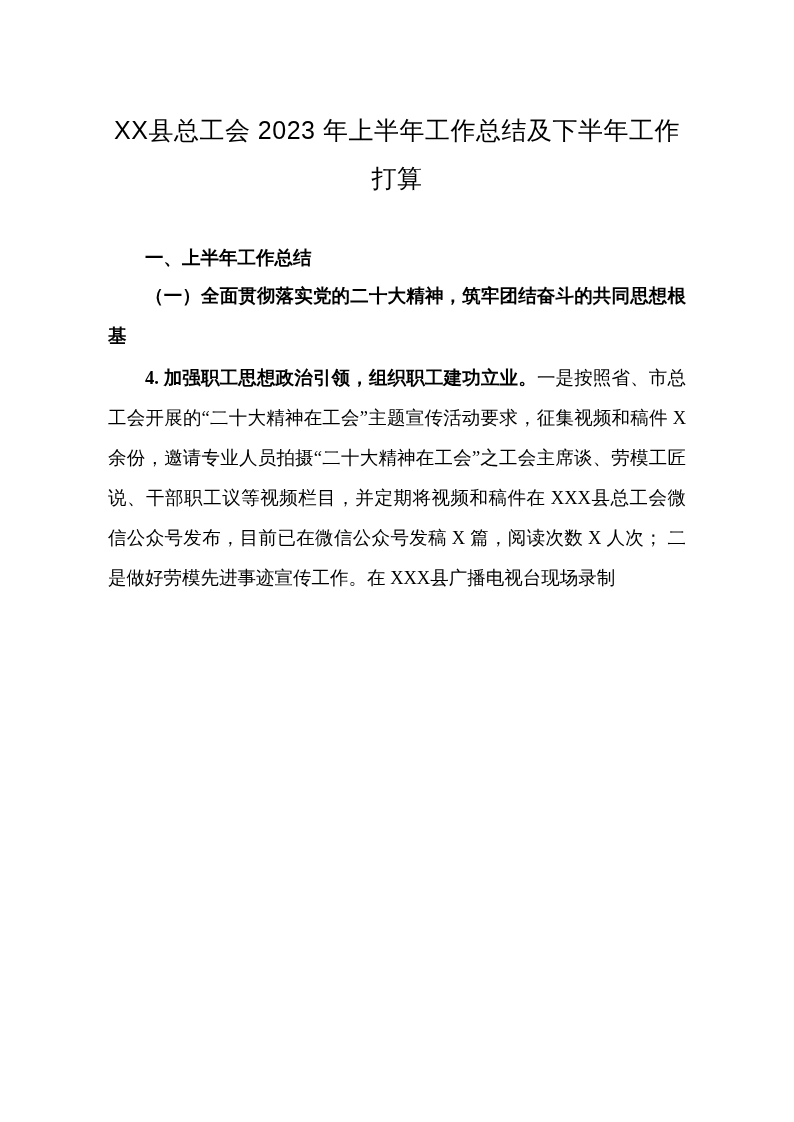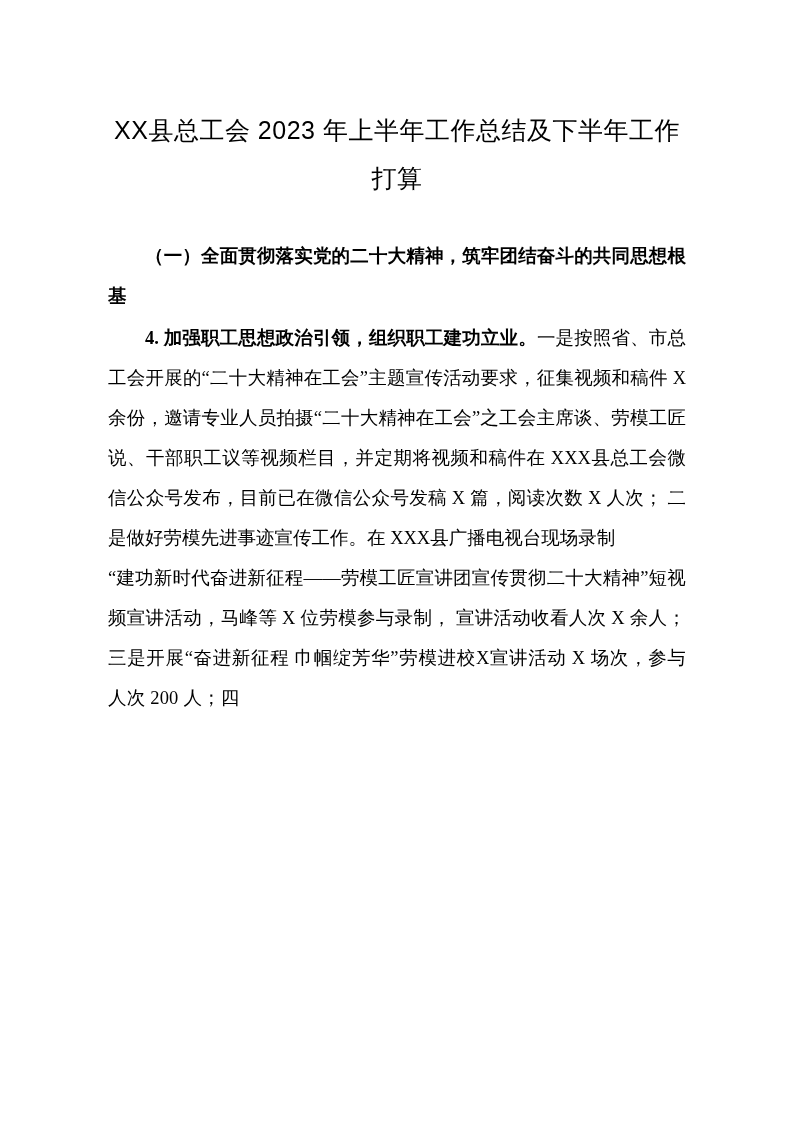--- a/index.html
+++ b/index.html
@@ -79,21 +79,21 @@
 </head>
 <body>
 
 <div class="page">
 
   <h1 class="doc-title">XX县总工会 2023 年上半年工作总结及下半年工作打算</h1>
 
   <div class="body-block">
 
 
+    <p class="heading-1">一、上半年工作总结</p>
 
     <p class="heading-2">（一）全面贯彻落实党的二十大精神，筑牢团结奋斗的共同思想根基</p>
 
     <p class="mixed"><span class="b">4. 加强职工思想政治引领，组织职工建功立业。</span><span>一是按照省、市总工会开展的“二十大精神在工会”主题宣传活动要求，征集视频和稿件 X 余份，邀请专业人员拍摄“二十大精神在工会”之工会主席谈、劳模工匠说、干部职工议等视频栏目，并定期将视频和稿件在 XXX县总工会微信公众号发布，目前已在微信公众号发稿 X 篇，阅读次数 X 人次； 二是做好劳模先进事迹宣传工作。在 XXX县广播电视台现场录制</span></p>
 
-    <p class="para nojust">“建功新时代奋进新征程——劳模工匠宣讲团宣传贯彻二十大精神”短视频宣讲活动，马峰等 X 位劳模参与录制， 宣讲活动收看人次 X 余人；三是开展“奋进新征程 巾帼绽芳华”劳模进校X宣讲活动 X 场次，参与人次 200 人；四</p>
 
   </div>
 </div>
 
 </body></html>

